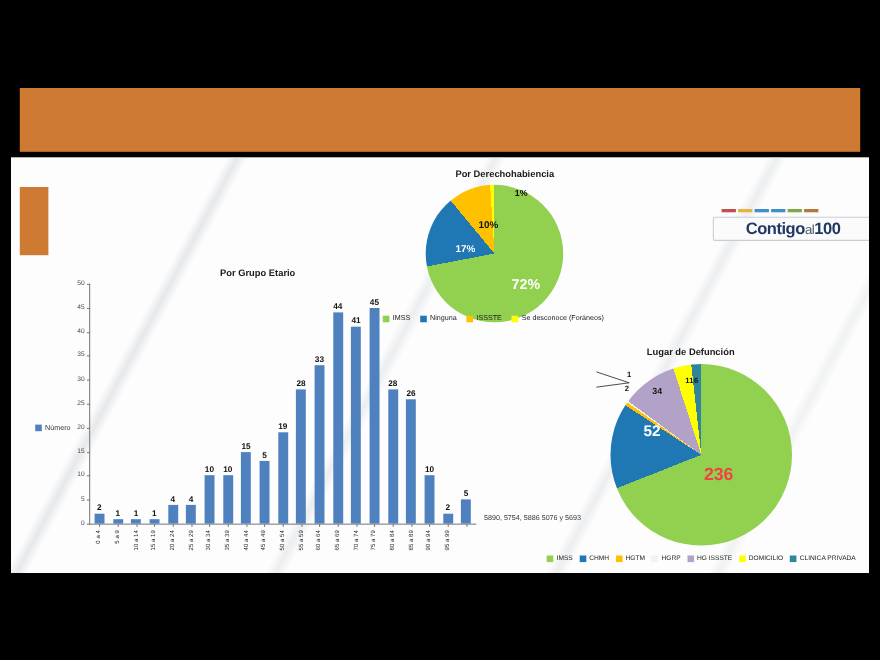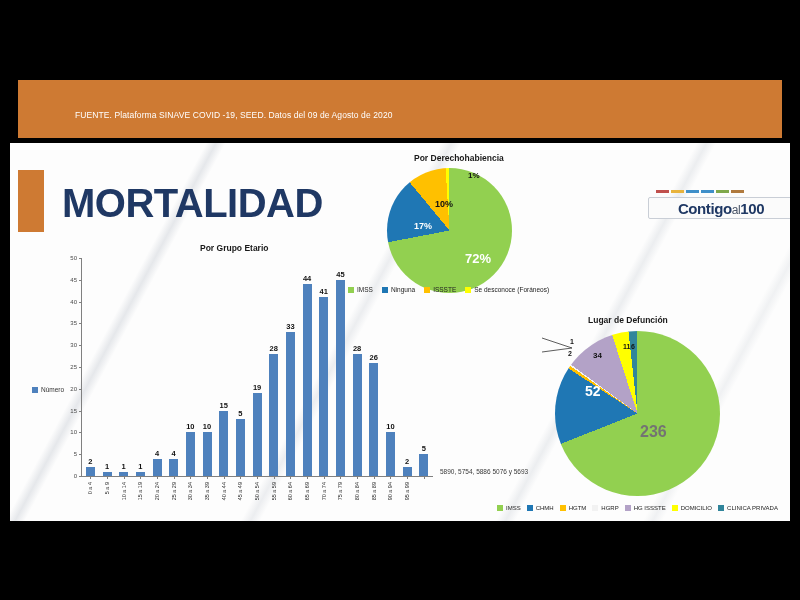--- a/index.html
+++ b/index.html
@@ -89,44 +89,42 @@
   #p1-72 { left:455px; top:108px; font-size:13px; color:#fff; }
   #p1-17 { left:404px; top:78px; font-size:9px; color:#fff; }
   #p1-10 { left:425px; top:56px; font-size:9px; color:#111; }
   #p1-1  { left:458px; top:28px; font-size:8px; color:#111; }
   #pie1-legend { position:absolute; left:338px; top:143px; font-size:6.5px; color:#222; white-space:nowrap; display:flex; gap:9px; }
   .lg { display:flex; align-items:center; gap:3px; }
   .lg i { width:6px; height:6px; display:block; }
 
   
   #pie2 { position:absolute; left:545px; top:188px; width:165px; height:165px; border-radius:50%; }
-  #p2-236 { left:630px; top:280px; font-size:16px; color:#737373; }
+  #p2-236 { left:630px; top:280px; font-size:16px; color:#ef4444; }
   #p2-52  { left:575px; top:240px; font-size:14px; color:#fff; }
   #p2-34  { left:583px; top:208px; font-size:8px; color:#111; }
   #p2-11  { left:613px; top:200px; font-size:7px; color:#111; }
   #p2-6   { left:621px; top:200px; font-size:7px; color:#111; }
   #p2-2   { left:558px; top:207px; font-size:7px; color:#111; }
   #p2-1   { left:560px; top:195px; font-size:7px; color:#111; }
   #leader { position:absolute; left:532px; top:192px; width:40px; height:22px; }
   #pie2-legend { position:absolute; left:487px; top:362px; font-size:6px; color:#222; white-space:nowrap; display:flex; gap:6px; }
 
   #bottom-black { position:absolute; left:0; top:521px; width:800px; height:79px; background:#000; }
 </style>
 </head>
 <body>
 
 <div id="stage">
 
   <div id="source-band"></div>
-  <div id="source-text">FUENTE. Plataforma SINAVE COVID -19, SEED. Datos del 09 de Agosto de 2020</div>
 
   <div id="slide">
 
     <div id="orange-tab"></div>
-    <div id="page-title">MORTALIDAD</div>
 
     <div class="subtitle" id="sub-etario">Por Grupo Etario</div>
     <div class="subtitle" id="sub-derecho">Por Derechohabiencia</div>
     <div class="subtitle" id="sub-lugar">Lugar de Defunción</div>
 
     <div id="logo">
       <div id="logo-bars">
           <i style="background: rgb(192, 80, 77);"></i>
           <i style="background: rgb(232, 179, 60);"></i>
           <i style="background: rgb(63, 143, 201);"></i>

